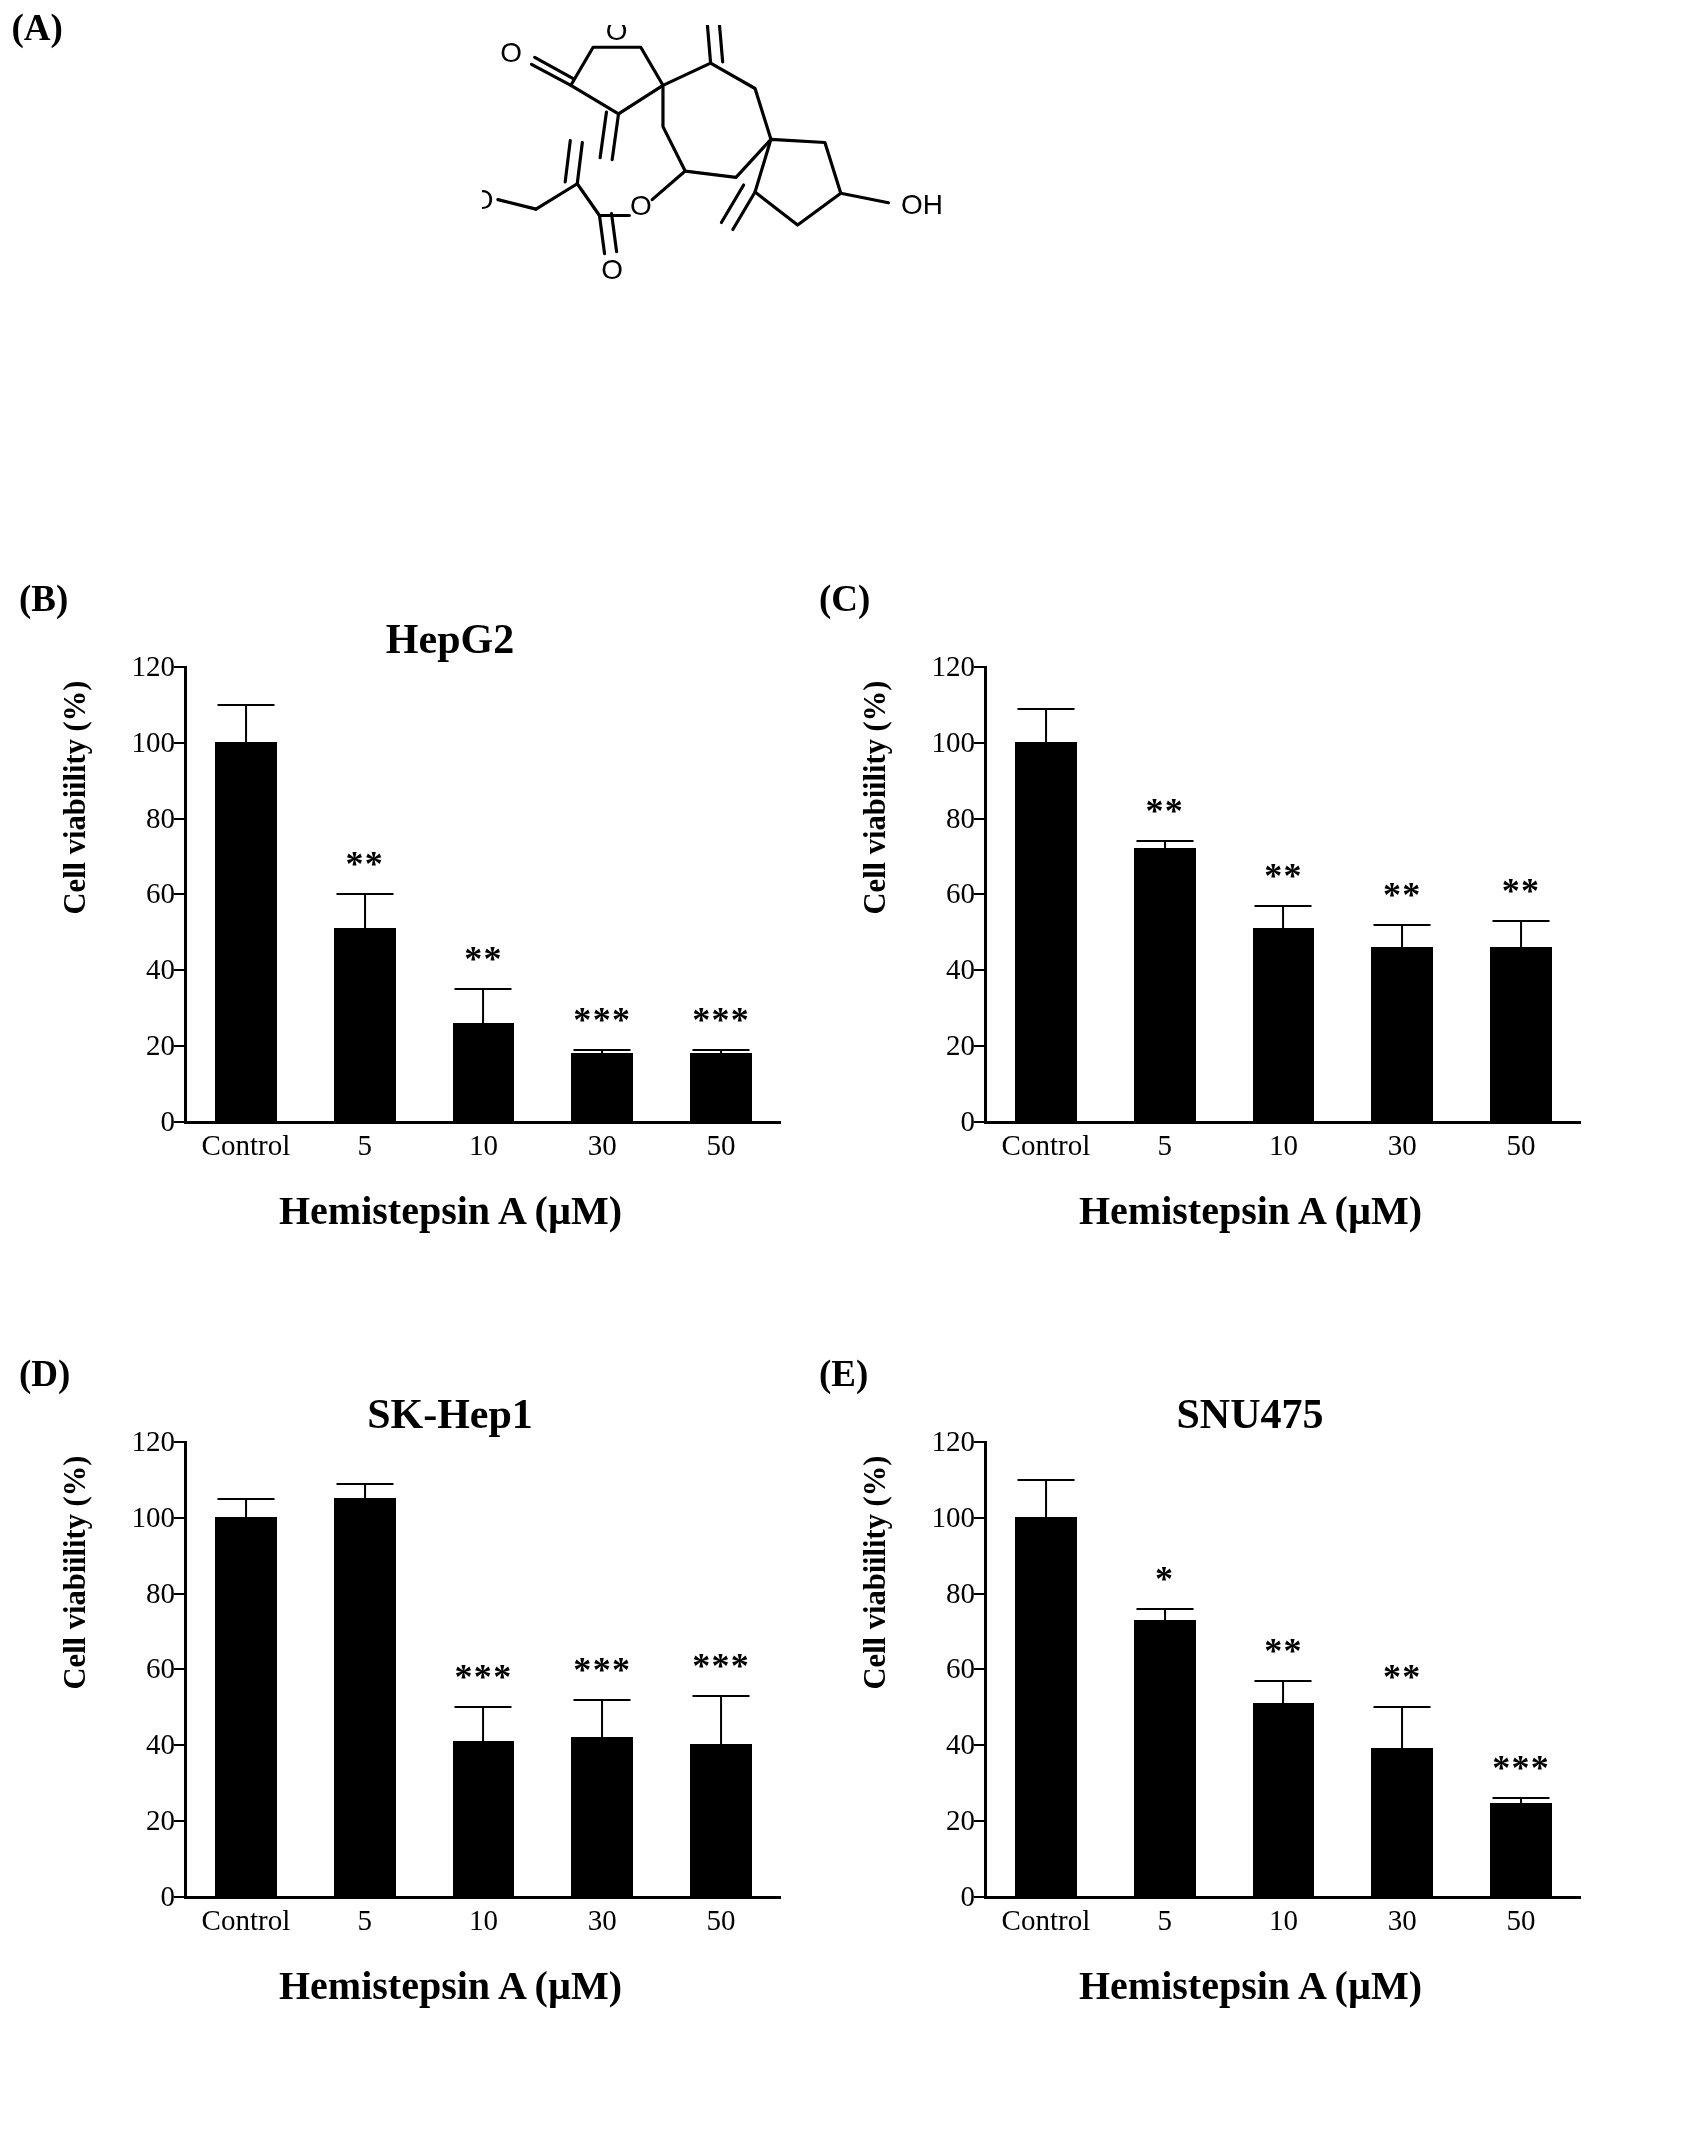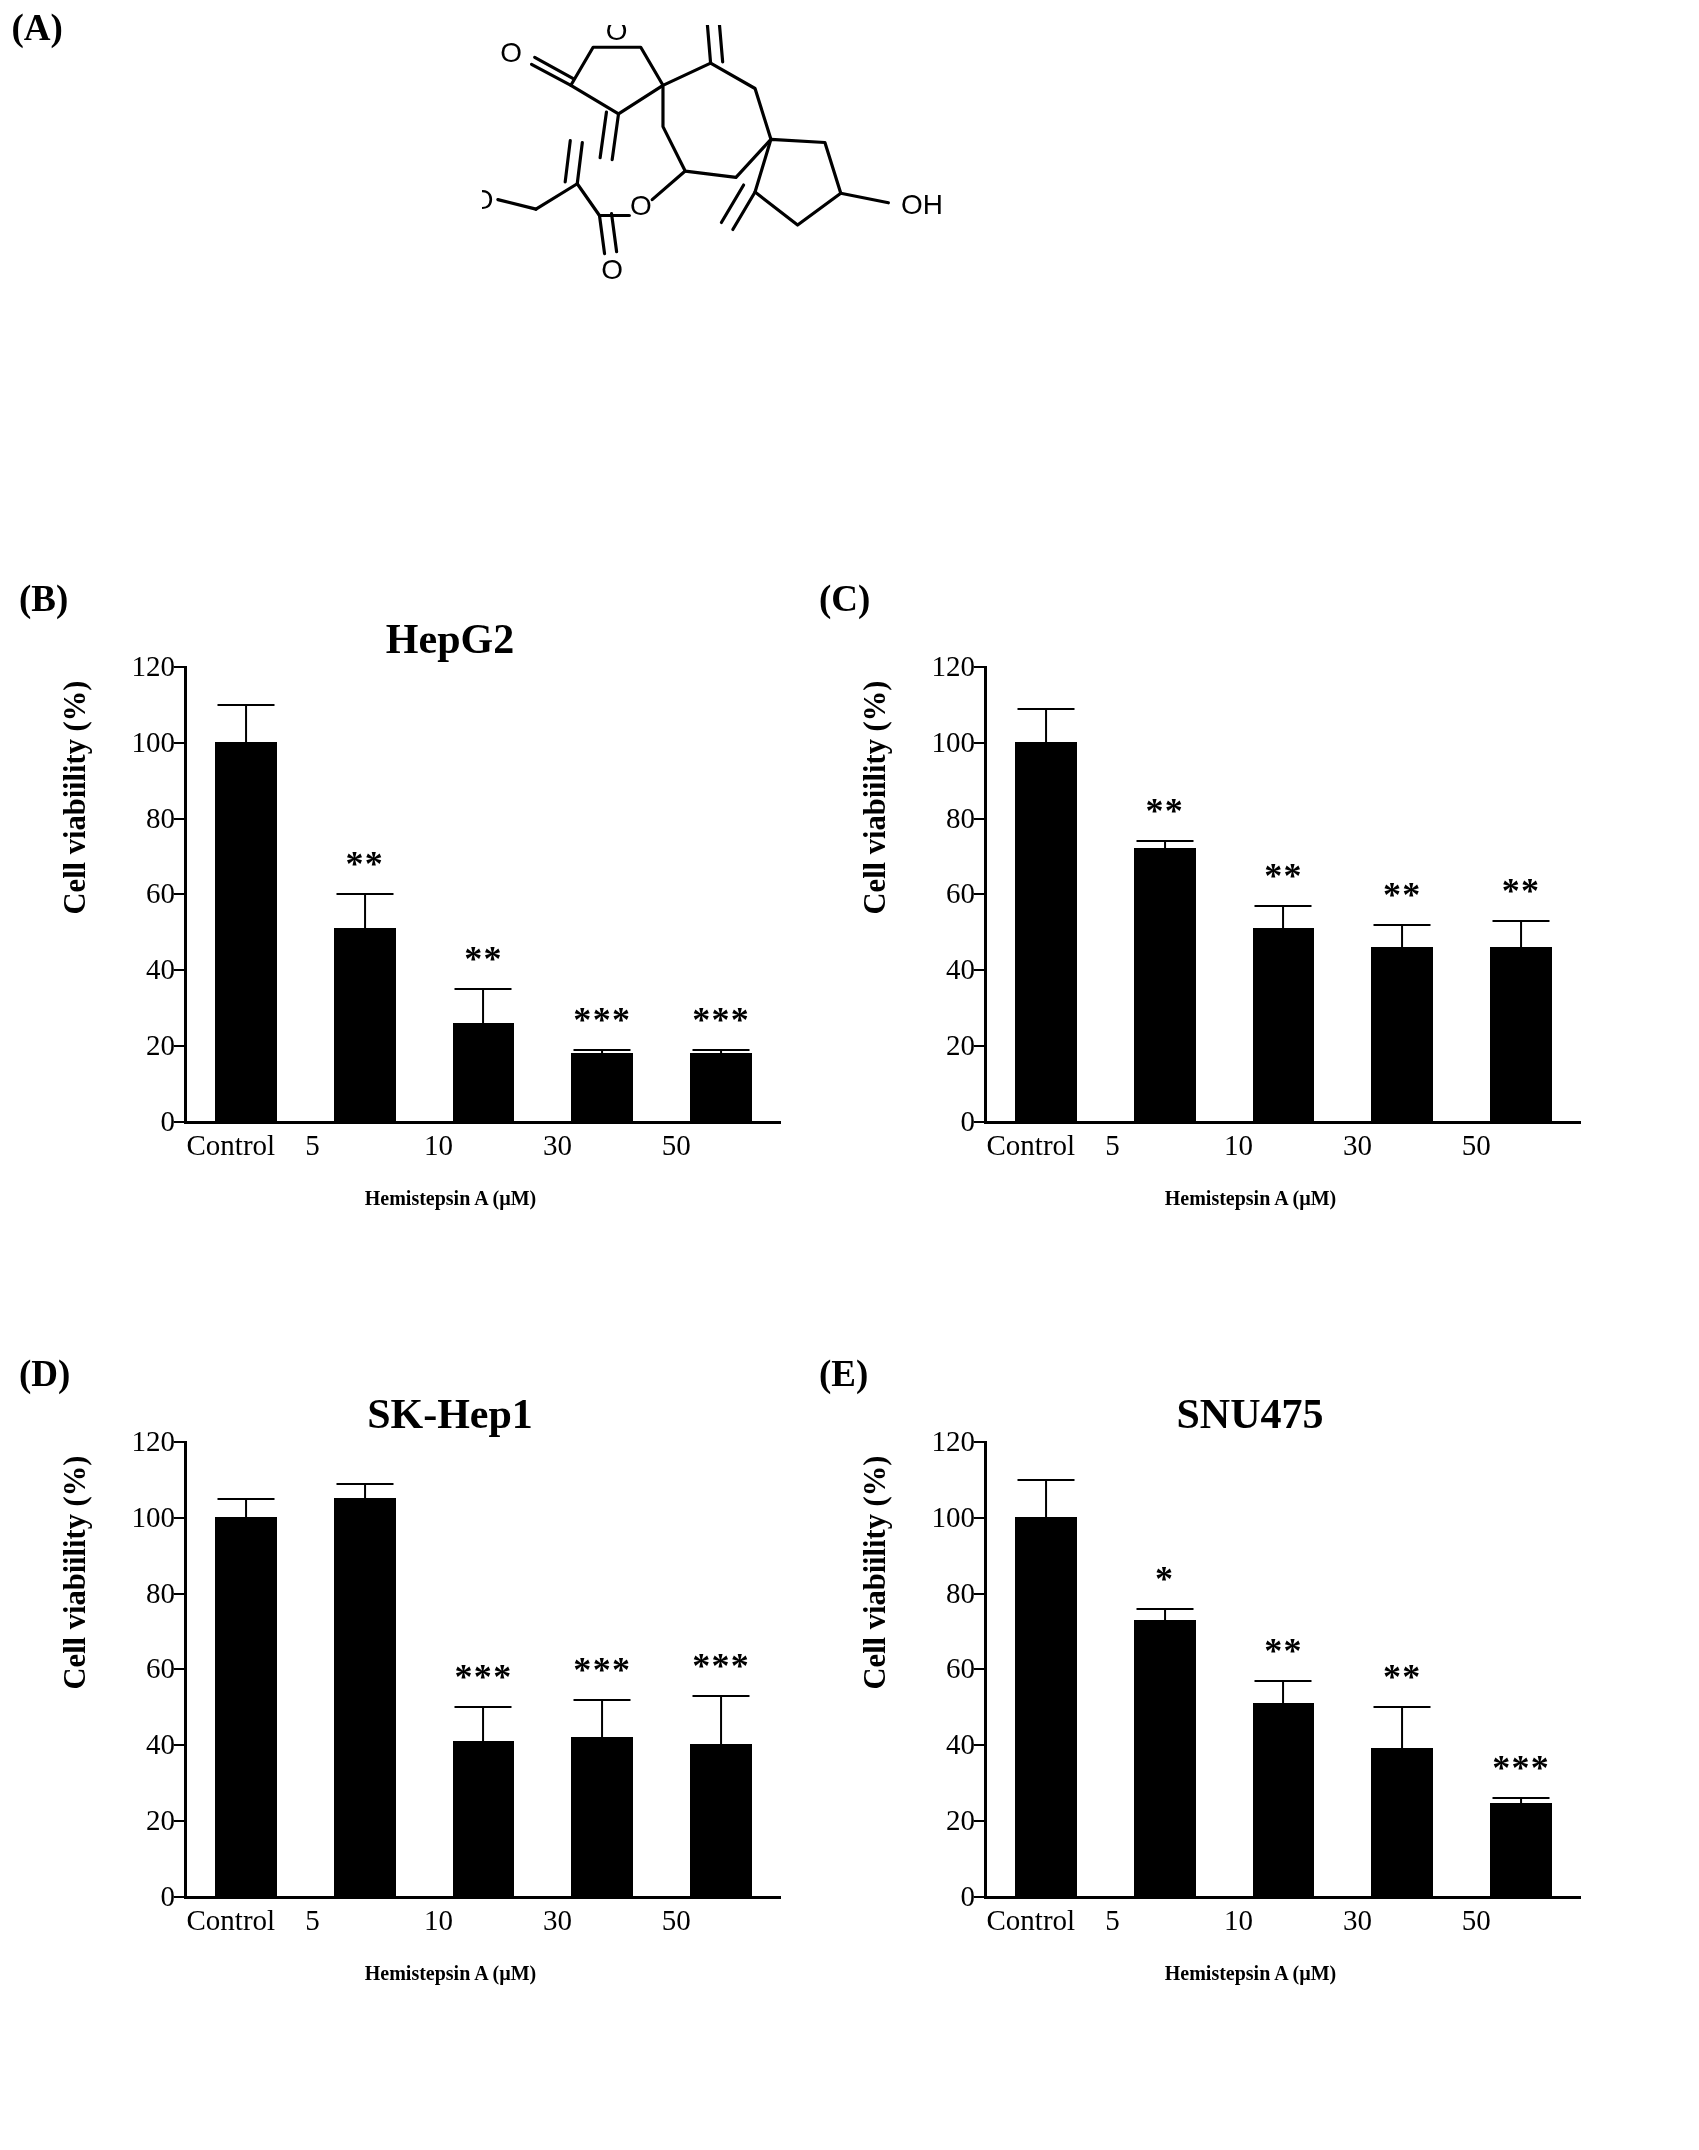--- a/index.html
+++ b/index.html
@@ -69,21 +69,21 @@
     font-size: 30.5px;
     white-space: nowrap;
   }
   .x-axis-title {
     position: absolute;
     left: 114px;
     top: 597px;
     width: 635px;
     text-align: center;
     font-weight: bold;
-    font-size: 20px;
+    font-size: 40px;
   }
   .plot-area {
     position: absolute;
     left: 165px;
     top: 76px;
     width: 597px;
     height: 457px;
   }
   .axis-line-y {
     position: absolute;
@@ -166,21 +166,21 @@
   }
   .xtick-labels {
     position: absolute;
     left: 2.5px;
     top: 463px;
     width: 594px;
     display: flex;
   }
   .xtick-labels > div {
     flex: 1 1 0;
-    text-align: left;
+    text-align: center;
     font-size: 29px;
   }
 </style>
 </head>
 <body>
 
 <div class="panel-label" id="panel-a-label">(A)</div>
 
 <div id="structure-wrap">
   <svg width="635" height="381" viewBox="0 0 1000 600">

